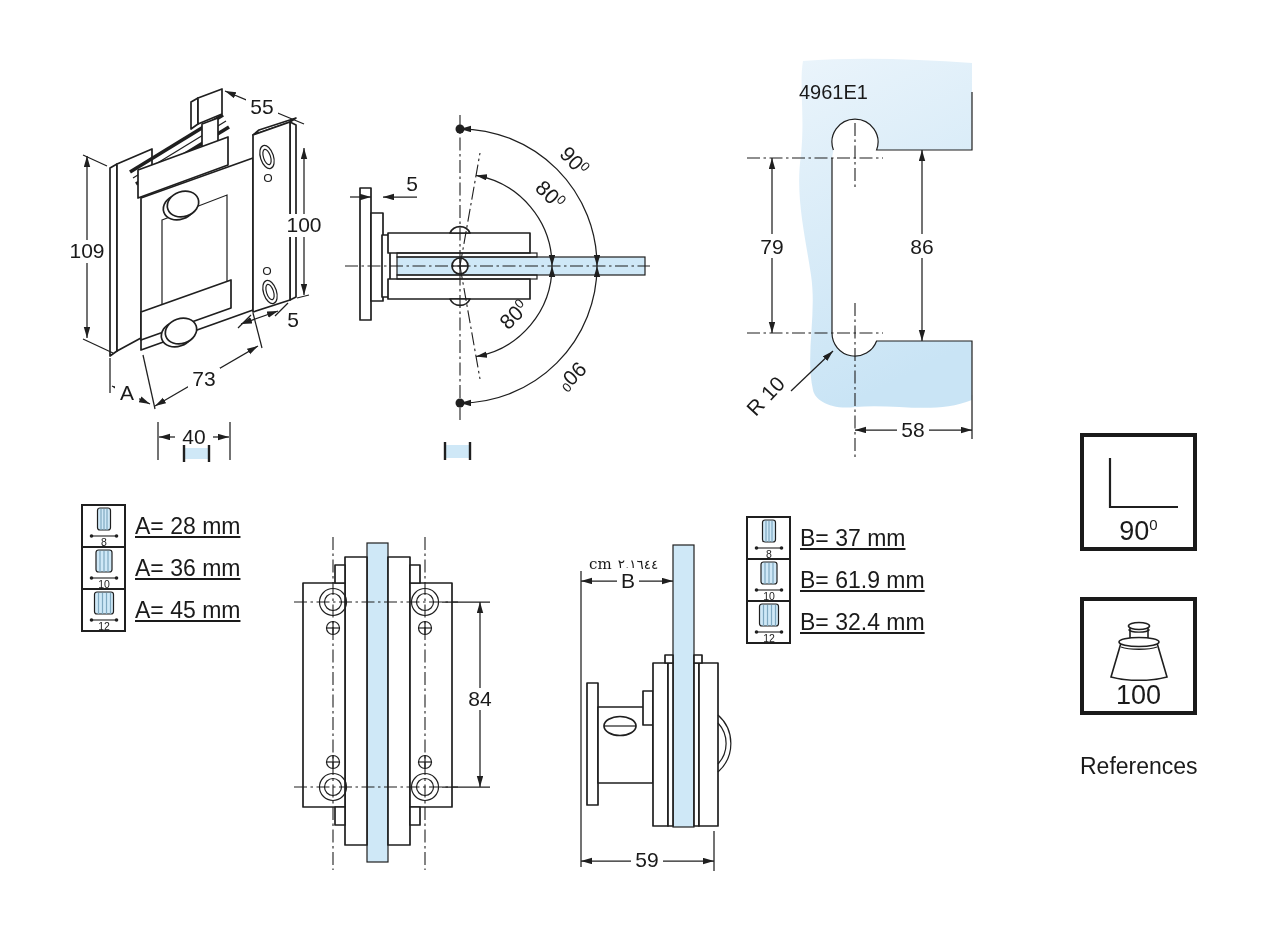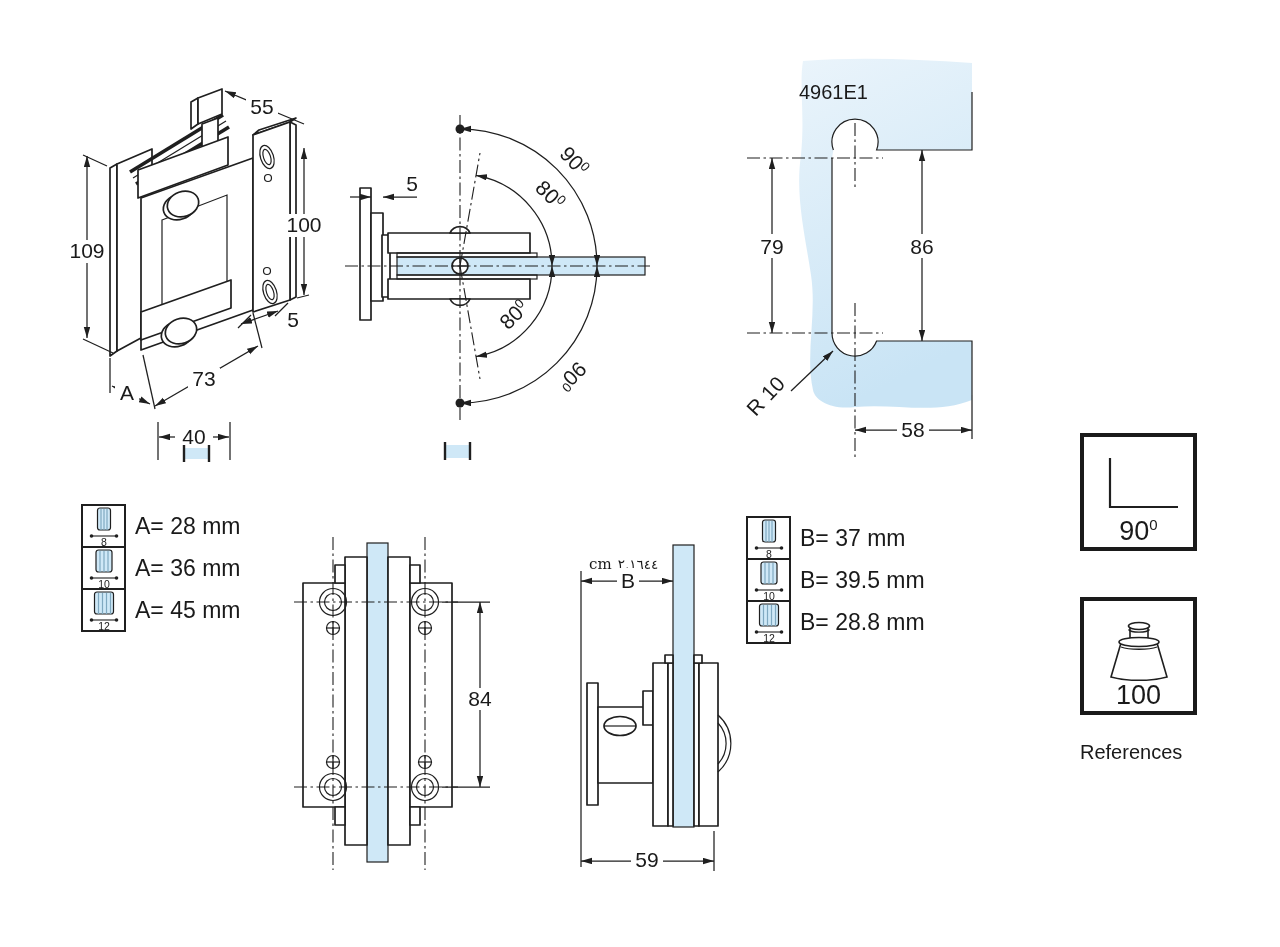--- a/index.html
+++ b/index.html
@@ -17,28 +17,28 @@
   .glass{fill:#cfe8f7;stroke:#1f1f1f;stroke-width:1.2;}
   .glassbar{stroke:#1f1f1f;stroke-width:2.4;}
   .bg{fill:#ffffff;}
   .dot{fill:#1f1f1f;}
   .stripe{stroke:#7fa8c0;fill:none;}
   
   .spec-table{position:absolute;display:flex;flex-direction:column;}
   .spec-row{display:flex;align-items:center;margin-top:-2px;}
   .spec-box{width:45px;height:44px;border:2px solid #1f1f1f;background:#fff;
             display:flex;align-items:center;justify-content:center;box-sizing:border-box;}
-  .spec-label{font-size:23px;margin-left:9px;white-space:nowrap;}
+  .spec-label{font-size:23px;margin-left:9px;white-space:nowrap;text-decoration:underline;}
   
   .ref-panel{position:absolute;display:flex;flex-direction:column;width:140px;}
   .ref-box{width:117px;height:118px;border:4px solid #1a1a1a;background:#fff;box-sizing:border-box;
            display:flex;flex-direction:column;align-items:center;justify-content:flex-end;padding-bottom:2px;}
   .ref-box .lbl{font-size:27px;line-height:1.05;}
   .ref-box .lbl sup{font-size:15px;}
-  .ref-caption{font-size:20px;}
+  .ref-caption{font-size:23px;margin-top:12px;}
   .note-cm{font-family:"DejaVu Serif",serif;font-size:15px;}
   .note-val{font-family:"DejaVu Sans",sans-serif;font-size:13.5px;}
 </style>
 </head>
 <body>
 
 <div class="canvas">
 
   <svg class="draw" style="left:55px;top:60px" width="300" height="410" viewBox="0 0 300 410">
     <defs>
@@ -376,37 +376,37 @@
           <rect x="12" y="3" width="16" height="22" rx="2.5" class="glass" stroke-width="1.3"></rect>
           <line class="stripe" x1="16" y1="4" x2="16" y2="25" stroke-width="1.2"></line>
           <line class="stripe" x1="20" y1="4" x2="20" y2="25" stroke-width="1.2"></line>
           <line class="stripe" x1="24" y1="4" x2="24" y2="25" stroke-width="1.2"></line>
           <line x1="6" y1="31" x2="34" y2="31" stroke="#1f1f1f" stroke-width="1.1"></line>
           <circle class="dot" cx="7.5" cy="31" r="1.8"></circle>
             <circle class="dot" cx="32.5" cy="31" r="1.8"></circle>
           <text x="20" y="41" font-size="10.5" text-anchor="middle">10</text>
         </svg>
       </div>
-      <div class="spec-label">B= 39.5 mm</div>
+      <div class="spec-label">B= 61.9 mm</div>
     </div>
     <div class="spec-row">
       <div class="spec-box">
         <svg width="40" height="42" viewBox="0 0 40 42">
           <rect x="10.5" y="3" width="19" height="22" rx="2.5" class="glass" stroke-width="1.3"></rect>
           <line class="stripe" x1="14.5" y1="4" x2="14.5" y2="25" stroke-width="1.2"></line>
           <line class="stripe" x1="18.5" y1="4" x2="18.5" y2="25" stroke-width="1.2"></line>
           <line class="stripe" x1="22.5" y1="4" x2="22.5" y2="25" stroke-width="1.2"></line>
           <line class="stripe" x1="26.5" y1="4" x2="26.5" y2="25" stroke-width="1.2"></line>
           <line x1="6" y1="31" x2="34" y2="31" stroke="#1f1f1f" stroke-width="1.1"></line>
           <circle class="dot" cx="7.5" cy="31" r="1.8"></circle>
             <circle class="dot" cx="32.5" cy="31" r="1.8"></circle>
           <text x="20" y="41" font-size="10.5" text-anchor="middle">12</text>
         </svg>
       </div>
-      <div class="spec-label">B= 28.8 mm</div>
+      <div class="spec-label">B= 32.4 mm</div>
     </div>
   </div>
 
   <div class="ref-panel" style="left:1080px;top:433px">
     <div class="ref-box" style="margin-bottom:46px">
       <svg width="90" height="62" viewBox="0 0 90 62">
         <path d="M16,3 V52 H84" fill="none" stroke="#1f1f1f" stroke-width="2.2"></path>
       </svg>
       <div class="lbl"><span>90</span><sup>0</sup></div>
     </div>

